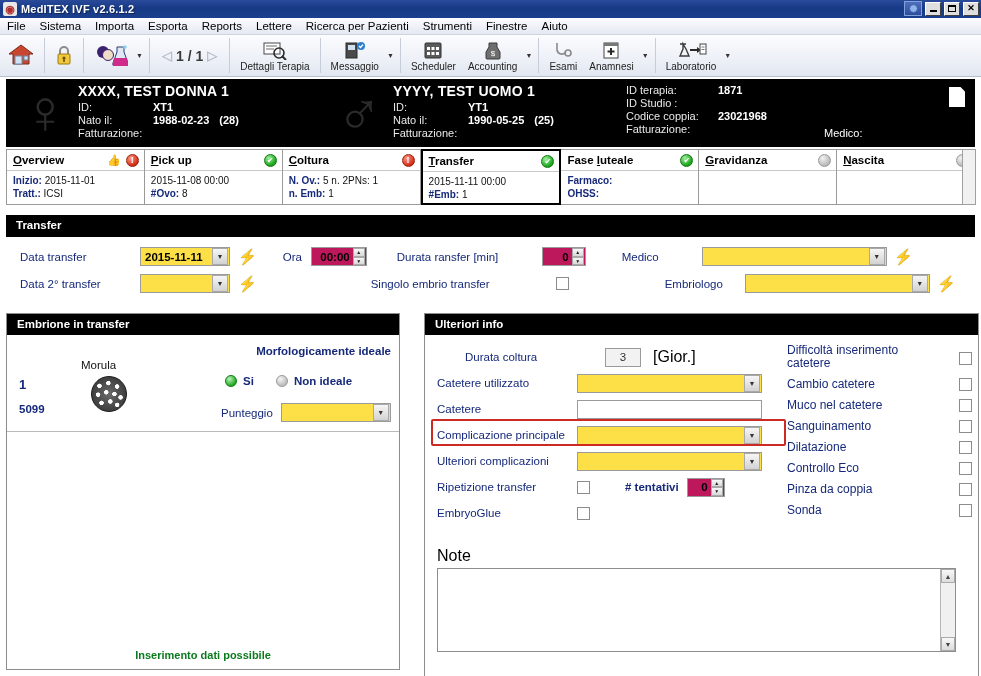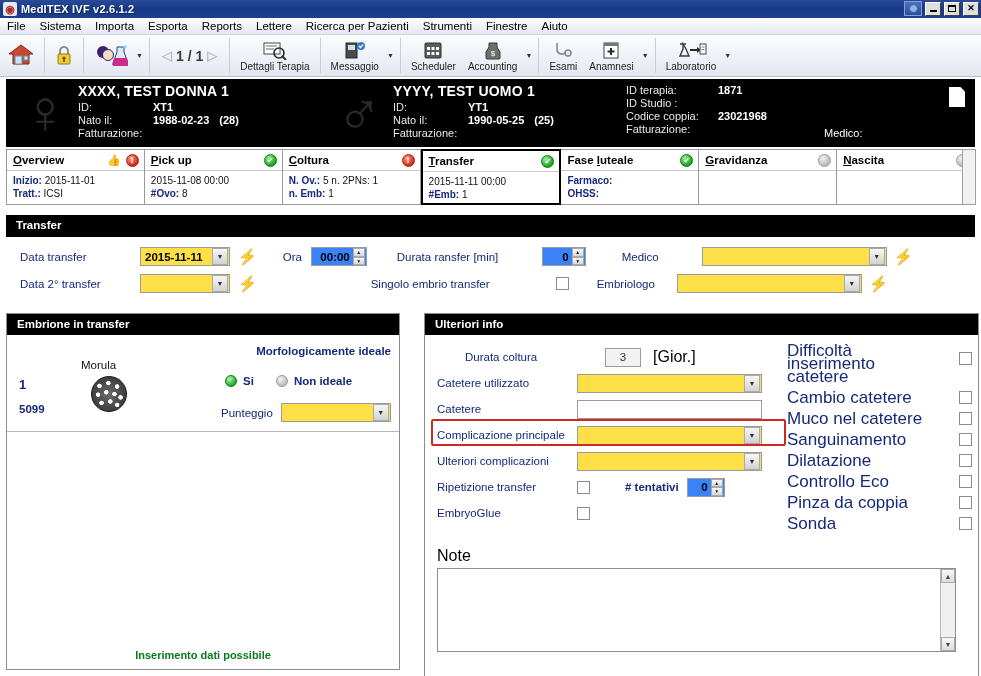--- a/index.html
+++ b/index.html
@@ -154,21 +154,21 @@
     font-size:11.5px; font-weight:bold; color:#000; padding-left:4px;
   }
   .combo .btn {
     width:16px; height:17px; margin:0 1px 0 0;
     background:linear-gradient(#f6f6f6,#d2d2d2);
     border:1px solid #a9a9a9;
     display:flex;align-items:center;justify-content:center;
     font-size:7px; color:#333;
   }
   .spin {
-    height:19px;border:1px solid #9b9b9b;background:#3b82f6;
+    height:19px;border:1px solid #9b9b9b;background:#be185d;
     display:flex;align-items:center;justify-content:flex-end;
     font-size:11.5px;font-weight:bold;
   }
   .spin .val { padding-right:3px; }
   .spin .arrows { display:flex;flex-direction:column; width:12px; height:17px; margin-right:1px; }
   .spin .arrows div {
     flex:1; background:linear-gradient(#f7f7f7,#d8d8d8); border:1px solid #a9a9a9;
     display:flex;align-items:center;justify-content:center;font-size:5px;color:#222;
   }
   .cbx { width:13px;height:13px;border:1px solid #8c8c8c;background:#fff; display:inline-block;}
@@ -211,21 +211,21 @@
     position:absolute; right:0; top:0; bottom:0; width:15px;
     background:#f0f0f0; border-left:1px solid #b5b5b5;
     display:flex; flex-direction:column; justify-content:space-between;
   }
   .ta-scroll .b {
     height:14px; background:linear-gradient(#f8f8f8,#dcdcdc); border:1px solid #aaa;
     display:flex;align-items:center;justify-content:center; font-size:7px;color:#444;
   }
   .status-ok { color:#0a7a1e; font-size:11px; font-weight:bold; text-align:center; }
 
-  .cbx-col { position:absolute; left:362px; top:30px; width:185px; font-size:17px; color:#16297a; }
+  .cbx-col { position:absolute; left:362px; top:30px; width:185px; font-size:12px; color:#16297a; }
   .cbx-row { display:flex; align-items:flex-start; justify-content:space-between; margin-bottom:8px; }
   .cbx-row span.t { line-height:13px; max-width:140px; }
 </style>
 </head>
 <body>
 
 <div id="app">
 
   <div class="titlebar">
     <div class="title-icon">◉</div>
@@ -582,21 +582,21 @@
         <label class="f" style="width:120px;">Data 2° transfer</label>
         <div class="combo" style="width:90px;">
           <span></span>
           <span class="btn">▼</span>
         </div>
         <span class="lightning" style="margin:0 0 0 8px;">⚡</span>
 
         <label class="f" style="margin-left:114px; width:151px;">Singolo embrio transfer</label>
         <span class="cbx" style="margin-left:34px;"></span>
 
-        <label class="f" style="margin-left:28px; width:80px;">Embriologo</label>
+        <label class="f" style="margin-left:96px; width:80px;">Embriologo</label>
         <div class="combo" style="width:185px;">
           <span></span>
           <span class="btn">▼</span>
         </div>
         <span class="lightning" style="margin-left:8px;">⚡</span>
       </div>
 
     </div>
   </div>
 

